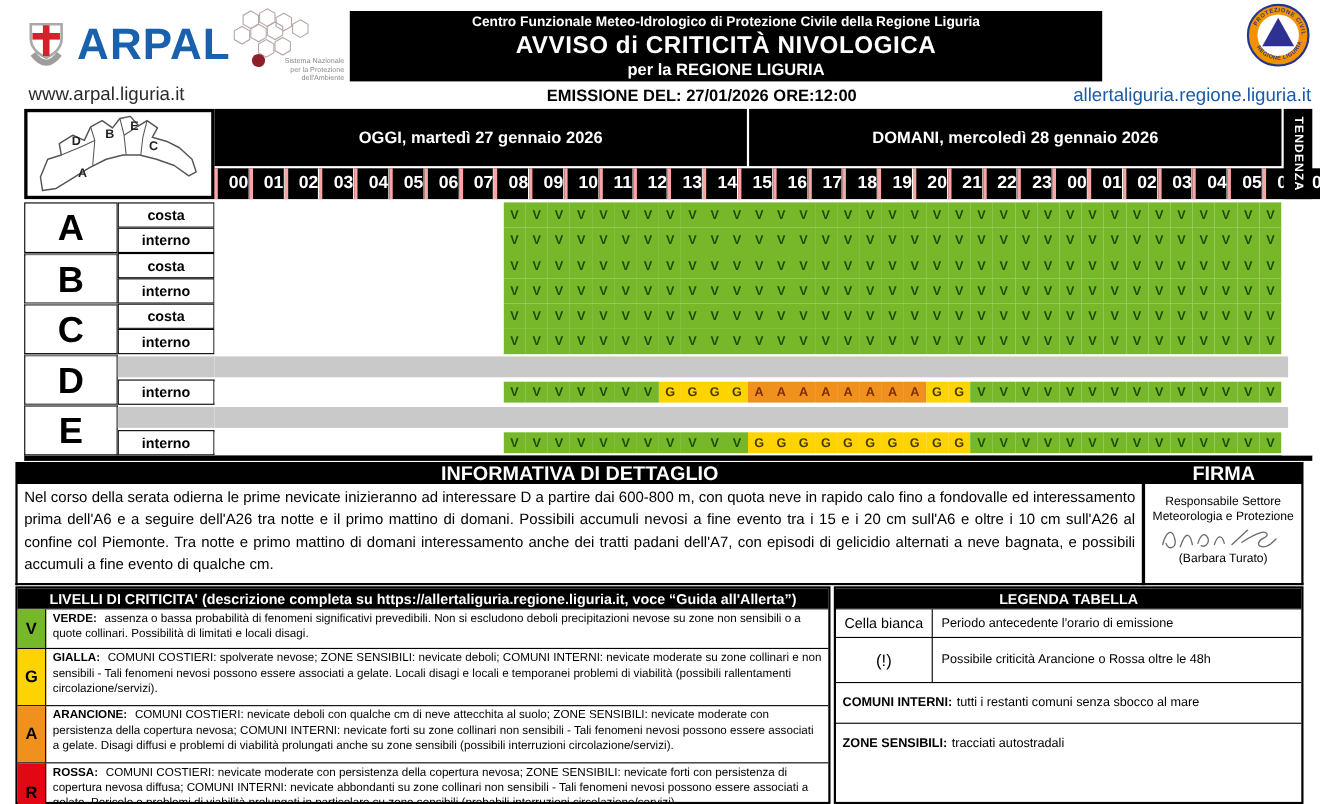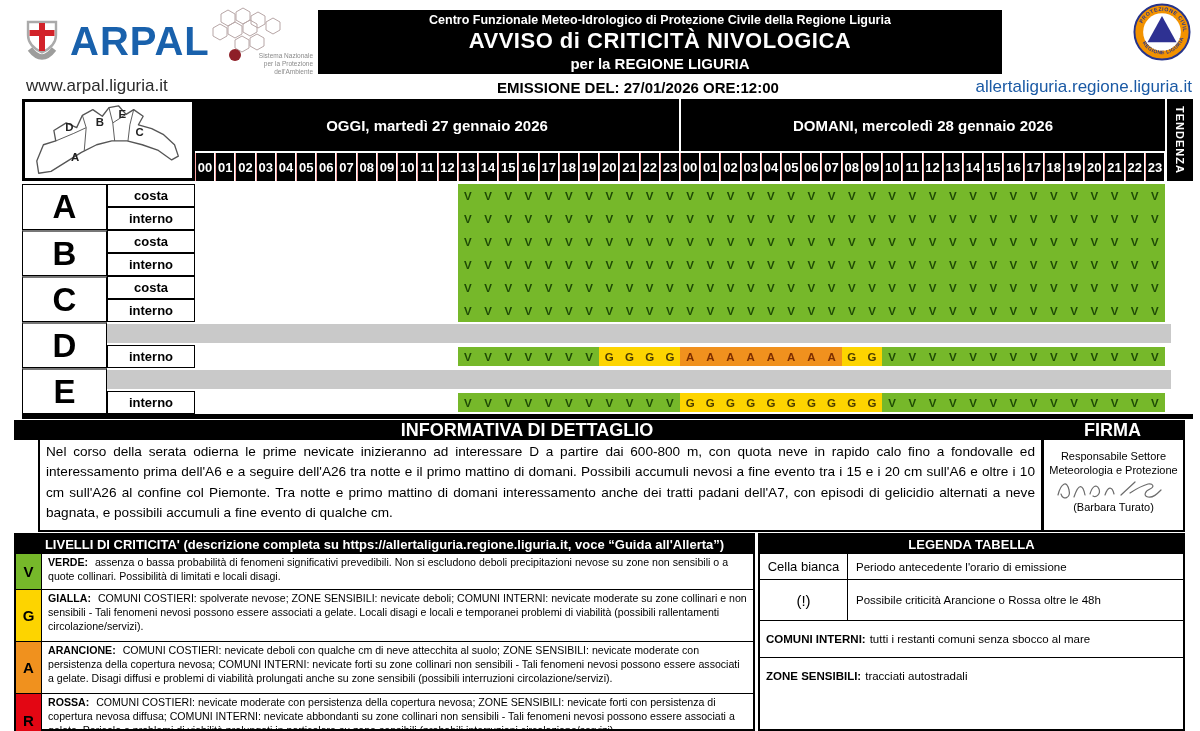--- a/index.html
+++ b/index.html
@@ -28,23 +28,23 @@
 
   
   #timeline { left:22px; top:99px; width:1171px; }
   .tl-header { display:flex; height:82px; margin-bottom:3px; }
   .map-cell { width:173px; height:82px; box-sizing:border-box; border:3px solid #000; background:#fff; }
   .hours-area { width:970px; display:flex; flex-direction:column; }
   .dates-row { height:52px; display:flex; gap:2px; }
   .date-bar { flex:1; background:#000; color:#fff; font-weight:bold; font-size:15px;
     display:flex; align-items:center; justify-content:center; }
   .hours-row { height:28px; margin-top:2px; display:grid; grid-template-columns:repeat(48,1fr); }
-  .hour-cell { background:#000; color:#fff; font-weight:bold; font-size:13px;
+  .hour-cell { background:#000; color:#fff; font-weight:bold; font-size:16px;
     display:flex; align-items:center; justify-content:center;
-    border-left:1px solid #fca5a5; border-right:1px solid #fff; }
+    border-left:3px solid #fca5a5; border-right:1px solid #fff;padding-left:10px; }
   .tendenza-bar { width:26px; margin-left:2px; background:#000; color:#fff;
     display:flex; align-items:center; justify-content:center; }
   .tendenza-bar span { writing-mode:vertical-rl; font-weight:bold; font-size:11px; letter-spacing:1px; }
 
   #tl-body { border-bottom:5px solid #000; }
   .zone-block { display:flex; }
   .zone-letter { width:85px; box-sizing:border-box; border:1.5px solid #000; border-top:2.5px solid #777;
     display:flex; align-items:center; justify-content:center; font-size:33px; font-weight:bold; background:#fff; }
   .zone-block:first-child .zone-letter { border-top:1.5px solid #000; }
   .zone-rows { display:flex; flex-direction:column; width:1086px; }
@@ -58,21 +58,21 @@
   .gray-row { display:flex; height:23px; align-items:center; }
   .gray-bar { height:19px; background:#c9c9c9; }
   .gray-bar.lab { width:88px; }
   .gray-bar.tl  { width:976px; }
 
   
   #informativa { left:14px; top:420px; width:1171px; }
   .info-header { display:flex; height:20px; background:#000; color:#fff; font-weight:bold; font-size:18px; }
   .info-header .ih-left { width:1026px; display:flex; align-items:center; justify-content:center; }
   .info-header .ih-right { width:145px; display:flex; align-items:center; justify-content:center; }
-  .info-body { display:flex;margin-left:24px; }
+  .info-body { display:flex; }
   .info-text { width:1026px; box-sizing:border-box; border:2px solid #000; border-top:none;
     padding:2px 6px 4px 6px; font-size:13.6px; line-height:1.5; text-align:justify; height:92px; }
   .firma-cell { width:145px; box-sizing:border-box; border:2px solid #000; border-top:none; border-left:1px solid #000;
     height:92px; text-align:center; font-size:11px; padding-top:10px; line-height:1.25; }
   .firma-cell .sig { margin:-2px 0 -4px 0; }
 
   
   #bottom { left:14px; top:533px; width:1171px; display:flex; gap:3px; }
   .ltable { box-sizing:border-box; border:2px solid #000; background:#fff; display:flex; flex-direction:column; }
   #livelli { width:741px; height:198px; }

